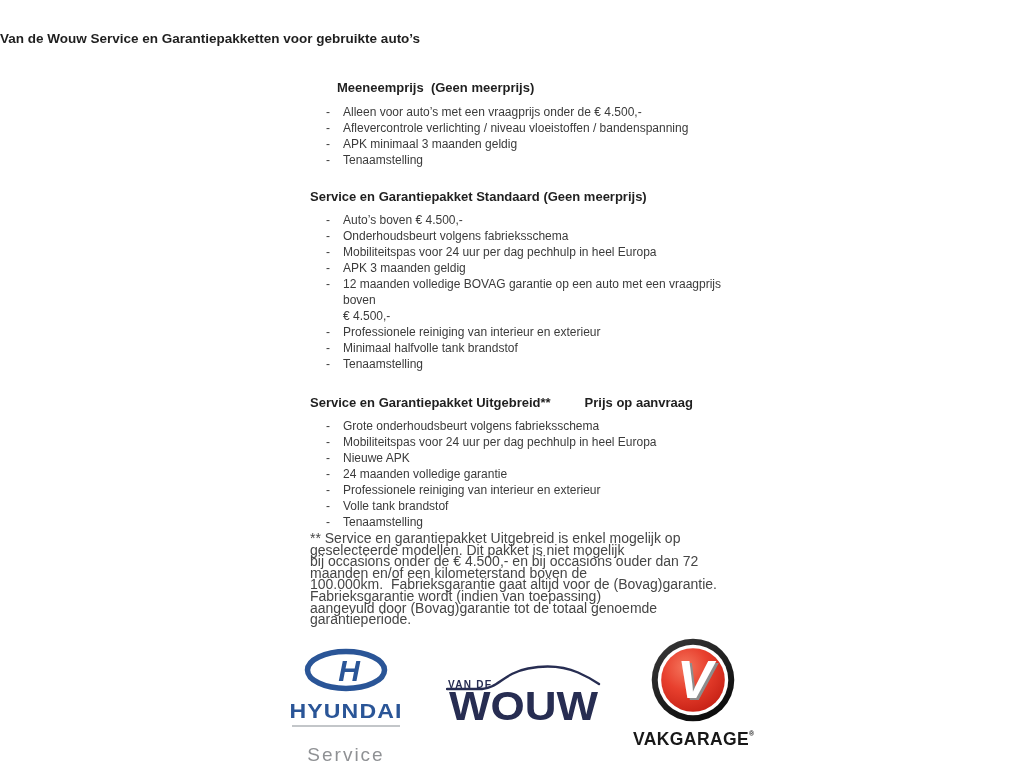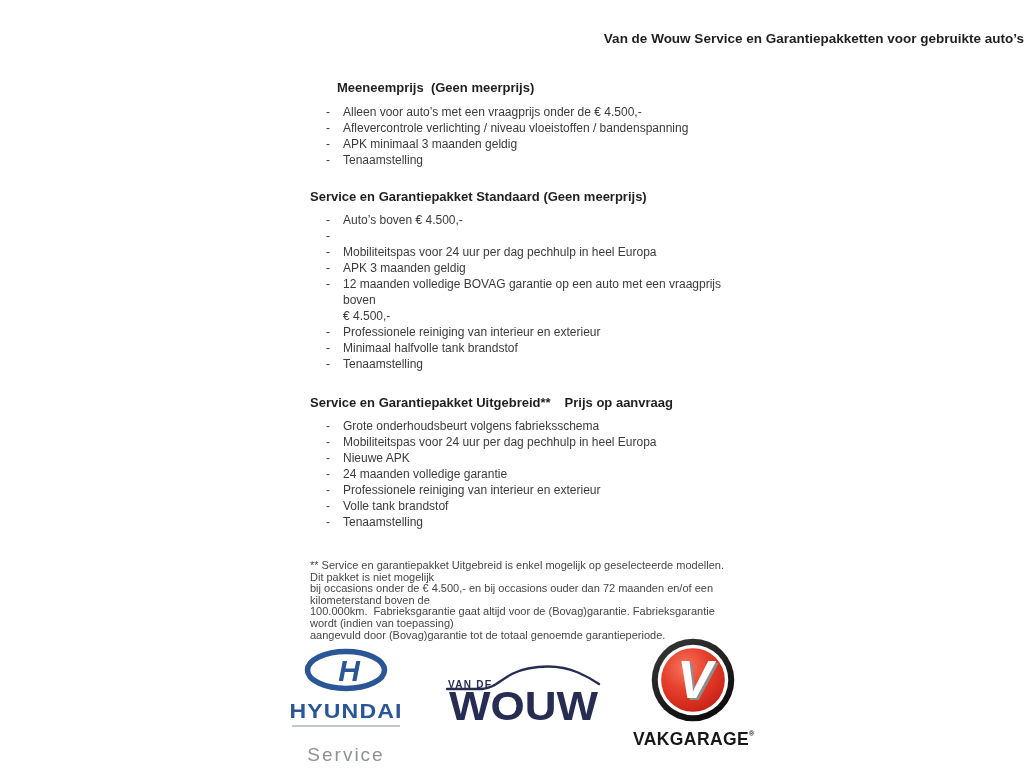--- a/index.html
+++ b/index.html
@@ -2,40 +2,40 @@
 <html><head>
 <meta charset="utf-8">
 <style>
   html,body { margin:0; padding:0; background:#ffffff; }
   .page {
     position:relative; width:1024px; height:768px; background:#ffffff;
     font-family:"Liberation Sans", sans-serif; color:#3b3b3b; overflow:hidden;
   }
   .doc-title {
     position:absolute; top:31px; left:0; width:100%;
-    text-align:right; font-size:13.5px; font-weight:bold; color:#1f1f1f;
+    text-align:left; font-size:13.5px; font-weight:bold; color:#1f1f1f;
     white-space:pre-wrap;
   }
   .content { position:absolute; left:310px; top:72px; width:440px; }
   .content h2 {
     margin:0; font-size:13px; font-weight:bold; color:#1f1f1f; white-space:pre-wrap;
   }
   h2.s1 { margin-top:8px;padding-left:27px; }
   h2.s2 { margin-top:21px; }
-  h2.s3 { margin-top:23px; display:flex; gap:14px; }
+  h2.s3 { margin-top:23px; display:flex; gap:34px; }
   ul.bullets { list-style:none; margin:9px 0 0 0; padding:0 0 0 16px; }
   ul.s2 { margin-top:8px; } ul.s3 { margin-top:8px; }
   ul.bullets li { display:flex; gap:13px; font-size:12px; line-height:16px; }
   .dash { flex:0 0 auto; }
   .li-text { white-space:pre-wrap; }
   .intro {
     margin:21px 0 0 0; font-size:12px; line-height:17px; white-space:pre-wrap;
   }
   .footnote {
-    margin:30px 0 0 0; font-size:11px; line-height:11.6px; color:#464646;
+    margin:3px 0 0 0; font-size:14px; line-height:11.6px; color:#464646;
     white-space:pre-wrap; width:430px;
   }
 
   
   .logo { position:absolute; }
   .hyundai-logo { left:286px; top:648px; width:120px; text-align:center; }
   .hyundai-wordmark {
     margin-top:3px; font-size:21px; font-weight:bold; color:#2a5597;
     letter-spacing:1px; transform:scaleX(1.1); transform-origin:center;
     white-space:nowrap;
@@ -95,20 +95,21 @@
     </ul>
 
     <h2 class="s2">Service en Garantiepakket Standaard (Geen meerprijs)</h2>
     <ul class="bullets s2">
       <li>
           <span class="dash">-</span>
           <span class="li-text">Auto’s boven € 4.500,-</span>
         </li>
       <li>
           <span class="dash">-</span>
+          <span class="li-text">Onderhoudsbeurt volgens fabrieksschema</span>
         </li>
       <li>
           <span class="dash">-</span>
           <span class="li-text">Mobiliteitspas voor 24 uur per dag pechhulp in heel Europa</span>
         </li>
       <li>
           <span class="dash">-</span>
           <span class="li-text">APK 3 maanden geldig</span>
         </li>
       <li>

